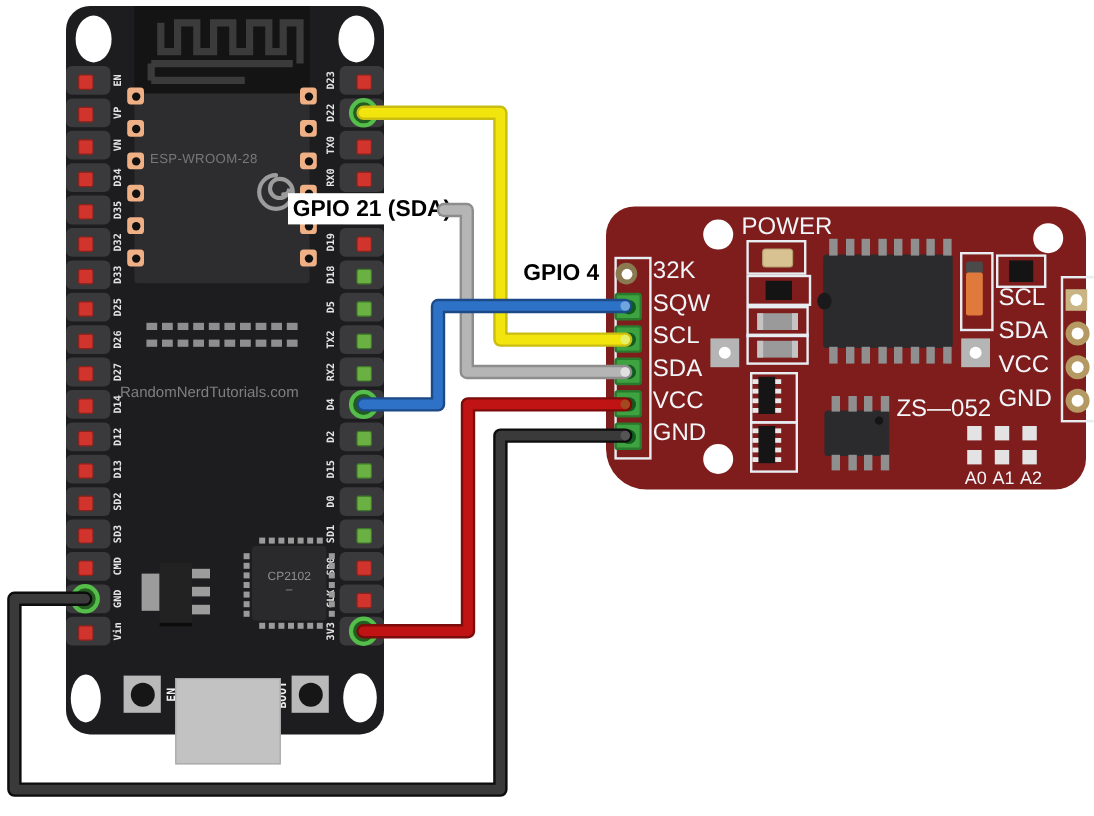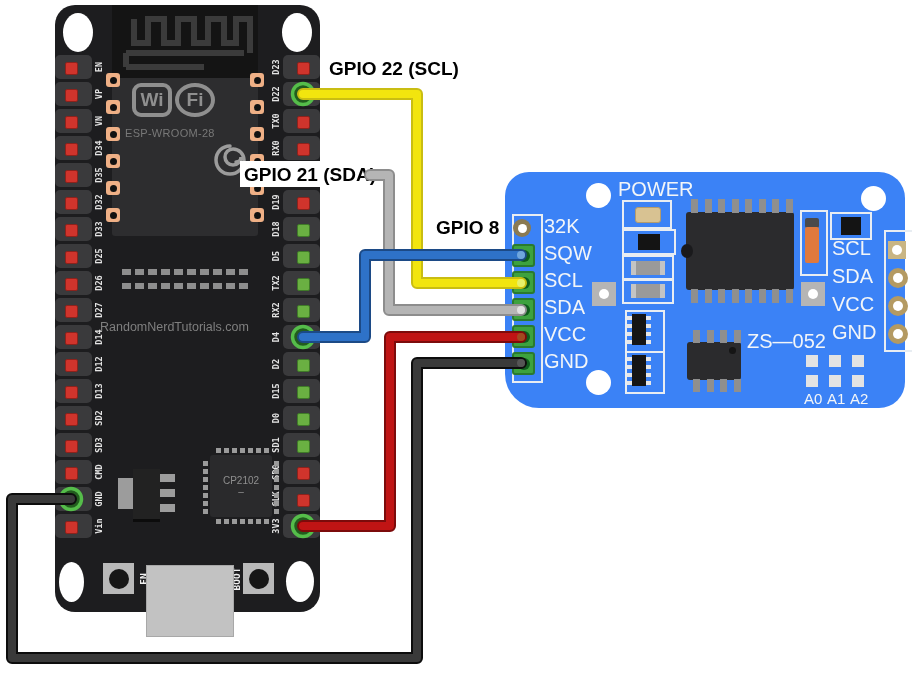--- a/index.html
+++ b/index.html
@@ -33,21 +33,21 @@
   .reg-leg{position:absolute;left:105px;width:15px;height:8px;background:#9c9c9c;}
   #cp2102{position:absolute;left:155px;top:450px;width:62px;height:62px;background:#2a2a2c;border-radius:3px;
           color:#8f8f8f;font-size:10px;display:flex;flex-direction:column;align-items:center;justify-content:center;}
   .chip-pin{position:absolute;background:#9a9a9a;}
   .btn{position:absolute;width:31px;height:31px;background:#b9b9b9;display:flex;align-items:center;justify-content:center;}
   .btn-dot{width:20px;height:20px;background:#161616;border-radius:50%;}
   .btn-label{position:absolute;color:#f0f0f0;font-family:"DejaVu Sans Mono",monospace;font-size:9.5px;font-weight:bold;
              transform:translate(-50%,-50%) rotate(-90deg);}
   #usb{position:absolute;left:91px;top:560px;width:86px;height:70px;background:#c2c2c2;border:1px solid #a8a8a8;}
   
-  #rtc{position:absolute;left:505px;top:172px;width:400px;height:236px;background:#3b82f6;
+  #rtc{position:absolute;left:505px;top:172px;width:400px;height:236px;background:#7f1d1d;
        border-radius:24px 26px 26px 34px;}
   .rtc-text{position:absolute;color:#f2f5f8;font-size:20px;white-space:nowrap;}
   .outline-box{position:absolute;border:2px solid #e8edf2;}
   .rtc-pad-green{position:absolute;width:19px;height:19px;background:#3da23f;border:2px solid #2a7a2e;border-radius:3px;}
   .rtc-pad-green:after{content:"";position:absolute;left:3.5px;top:3.5px;width:12px;height:12px;border-radius:50%;background:#0f5c1d;}
   .ring-pad{position:absolute;border-radius:50%;background:#b49a62;}
   .ring-pad:after{content:"";position:absolute;border-radius:50%;background:#fff;left:25%;top:25%;width:50%;height:50%;}
   .sq-pad-tan{position:absolute;width:18px;height:18px;background:#c9b583;}
   .sq-pad-tan:after{content:"";position:absolute;left:4px;top:4px;width:10px;height:10px;border-radius:50%;background:#fff;}
   .gray-mount{position:absolute;width:24px;height:24px;background:#b5b5b5;}
@@ -75,24 +75,20 @@
     <div class="hole" style="left:4px;top:557px;width:25px;height:40px;"></div>
     <div class="hole" style="left:231px;top:556px;width:28px;height:41px;"></div>
 
     <div id="antenna">
       <svg width="146" height="73">
         <path d="M14 62 H92 M14 62 V48 M14 48 H132 M22 14 V38 H36 V14 H52 V38 H66 V14 H82 V38 H96 V14 H112 V38 H124 V14 H138 V48" stroke="#3b3b3b" stroke-width="6" fill="none"></path>
       </svg>
     </div>
 
     <div id="shield">
-      <div id="wifi-logo">
-        <div class="wifi-part wifi-rect">Wi</div>
-        <div class="wifi-part wifi-oval">Fi</div>
-      </div>
       <div id="wroom-text">ESP-WROOM-28</div>
       <svg id="spiral" width="40" height="40">
         <path d="M20 6 a14 14 0 1 0 14 14 a11 11 0 0 0 -11 -11 a8 8 0 1 0 8 8 a5 5 0 0 1 -5 5" stroke="#9c9c9c" stroke-width="3.5" fill="none" stroke-linecap="round"></path>
       </svg>
     </div>
 
     <div id="esp-left-pins">
         <div class="pin-cell" style="left: 0px; top: 50px;">
           <div class="pin-sq sq-red" style="left: 10px;"></div>
         </div>
@@ -453,23 +449,22 @@
         <div class="addr-pad" style="left: 324px; top: 183px;"></div>
         <div class="addr-pad" style="left: 324px; top: 203px;"></div>
         <div class="addr-label" style="left: 322px; top: 218px;">A1</div>
         <div class="addr-pad" style="left: 347px; top: 183px;"></div>
         <div class="addr-pad" style="left: 347px; top: 203px;"></div>
         <div class="addr-label" style="left: 345px; top: 218px;">A2</div>
       </div>
   </div>
 
   <div id="gpio21-band"></div>
-  <div class="annot" style="left:329px;top:58px;">GPIO 22 (SCL)</div>
   <div class="annot" style="left:244px;top:164px;">GPIO 21 (SDA)</div>
-  <div class="annot" style="left:436px;top:217px;">GPIO 8</div>
+  <div class="annot" style="left:436px;top:217px;">GPIO 4</div>
 
   <svg id="wire-svg" width="912" height="680">
       <circle cx="303" cy="94" r="10.5" fill="#225c1e" stroke="#55bd4a" stroke-width="3.5"></circle>
       <circle cx="303" cy="337" r="10.5" fill="#225c1e" stroke="#55bd4a" stroke-width="3.5"></circle>
       <circle cx="303" cy="526" r="10.5" fill="#225c1e" stroke="#55bd4a" stroke-width="3.5"></circle>
       <circle cx="71" cy="499" r="10.5" fill="#225c1e" stroke="#55bd4a" stroke-width="3.5"></circle>
       <polyline points="303,94 417,94 417,283 521,283" fill="none" stroke="#c9bd12" stroke-width="12" stroke-linecap="round" stroke-linejoin="round"></polyline>
       <polyline points="303,94 417,94 417,283 521,283" fill="none" stroke="#f2e50e" stroke-width="8" stroke-linecap="round" stroke-linejoin="round"></polyline>
       <circle cx="521" cy="283" r="4" fill="#e6f06a"></circle>
       <polyline points="370,175 389,175 389,310 521,310" fill="none" stroke="#8d8d8d" stroke-width="12" stroke-linecap="round" stroke-linejoin="round"></polyline>

